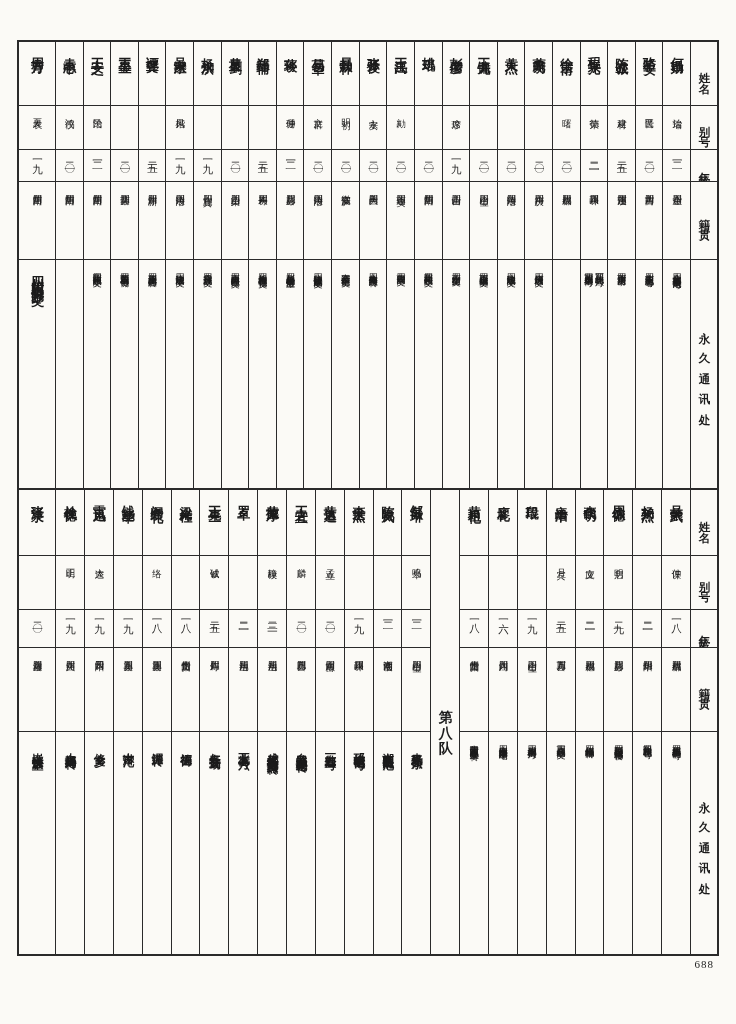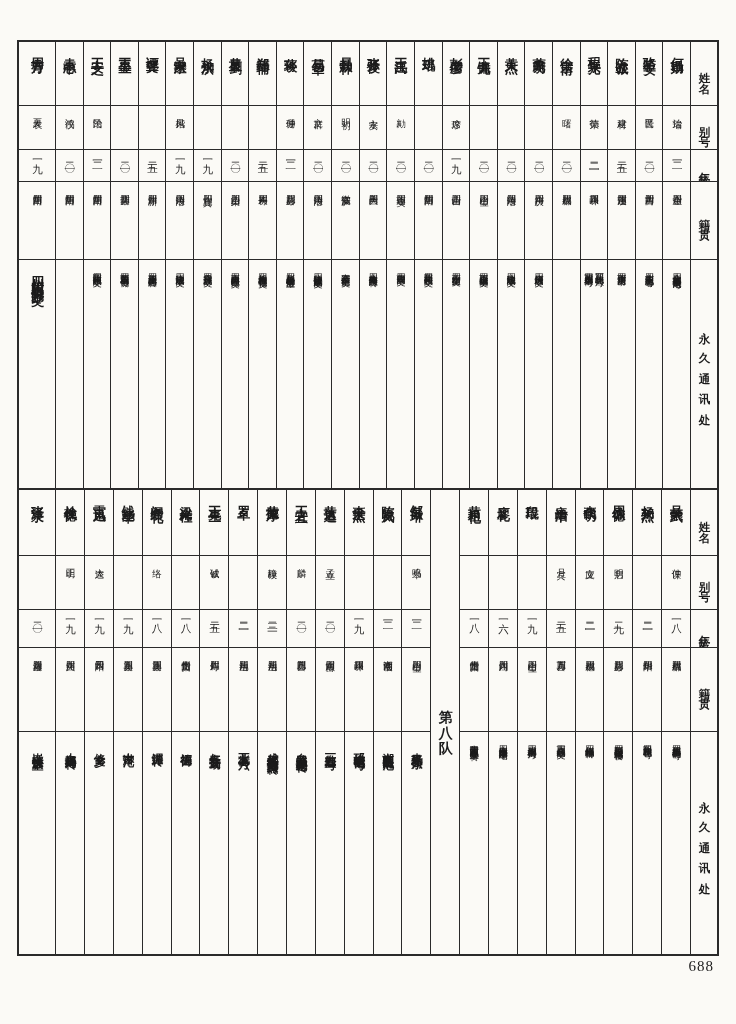--- a/index.html
+++ b/index.html
@@ -68,21 +68,21 @@
   }
   
   #bottom-band .col:last-child { flex:1.3; }
   
   #bottom-band .marker-col ~ .col .t-address {
     font-size:11.5px; font-weight:600; padding-top:12px; letter-spacing:1px;
   }
 
   .page-number {
     position:absolute; top:958px; right:22px;
-    font-size:15px; letter-spacing:1px; color:#222;
+    font-size:11px; letter-spacing:1px; color:#222;
   }
 </style>
 </head>
 <body>
 
 <div class="sheet">
   <div class="grid">
 
     <div class="band" id="top-band">
       <div class="col header-col">

